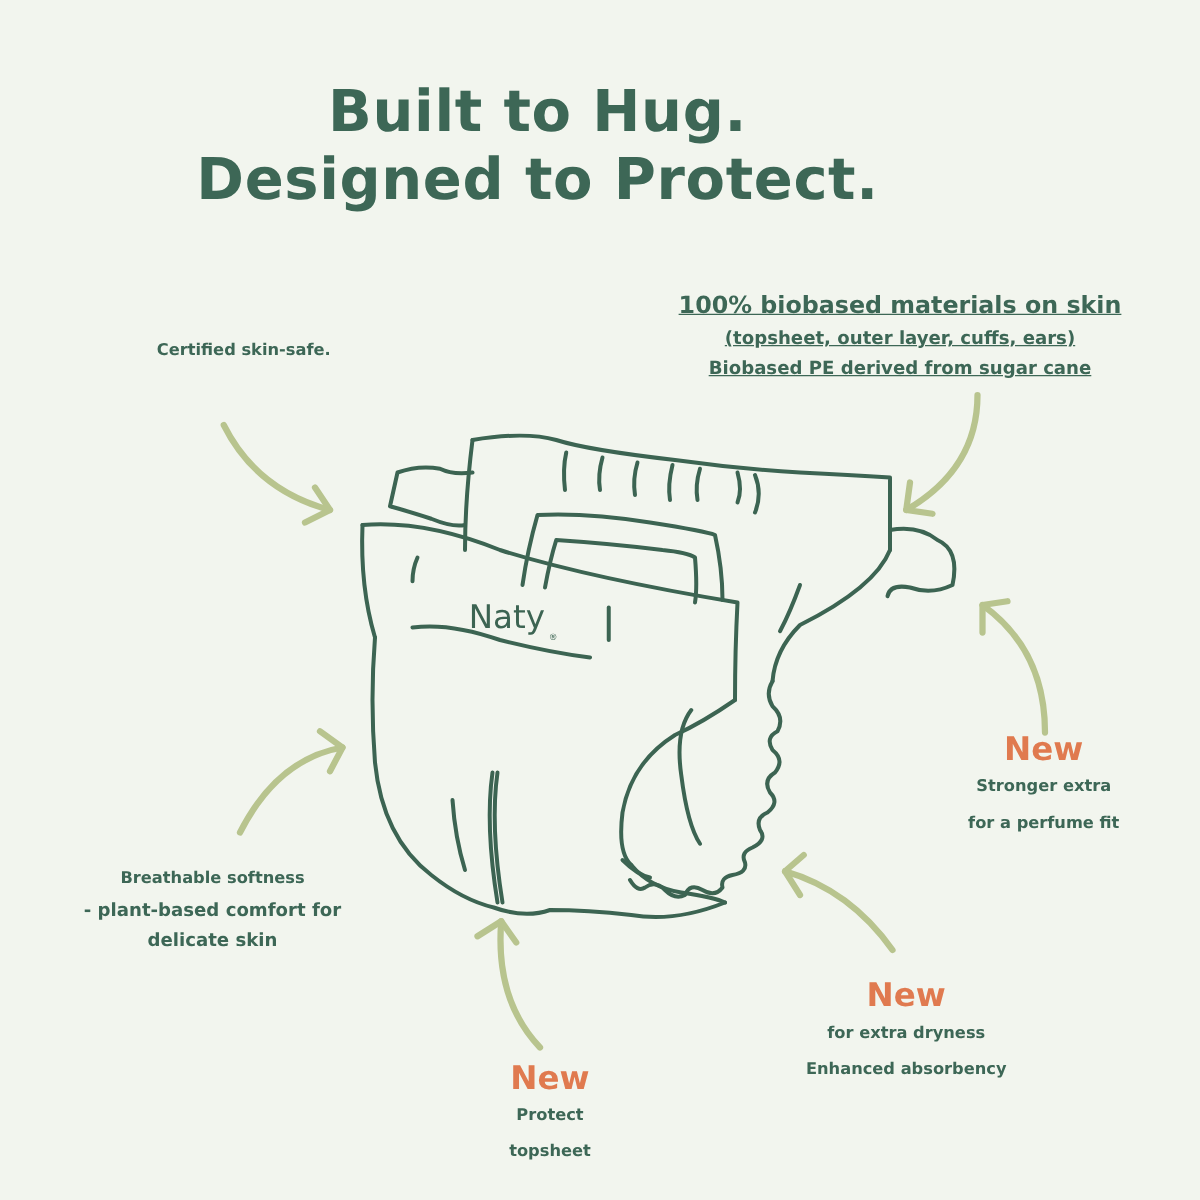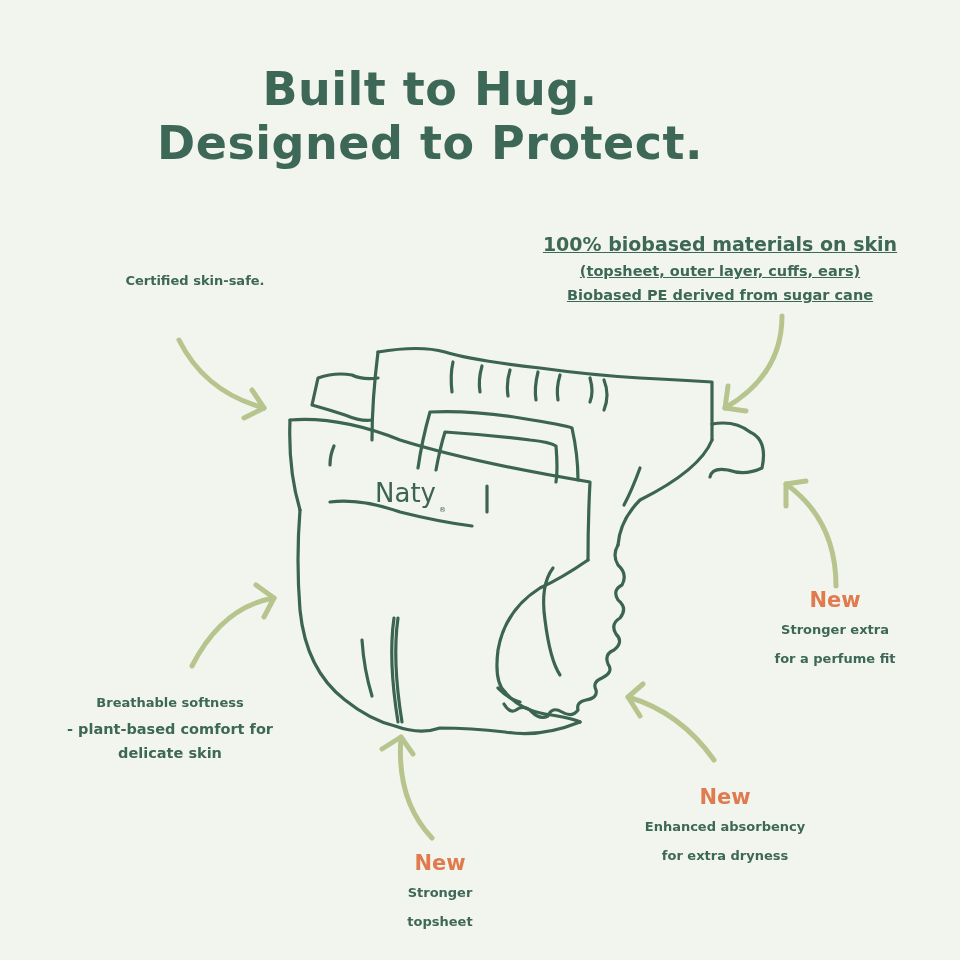--- a/index.html
+++ b/index.html
@@ -23,21 +23,21 @@
     .headline div { display: block; }
     .callout {
       position: absolute;
       text-align: center;
       font-weight: bold;
       color: #3d6756;
     }
     .callout .line { display: block; white-space: nowrap; }
     .lg { font-size: 13px; line-height: 29px; }
     .sm { font-size: 14.5px; line-height: 24px; }
-    .new { color: #e07a4f; font-size: 21px; line-height: 29px; display: block; }
+    .new { color: #e07a4f; font-size: 26px; line-height: 29px; display: block; }
     svg.art { position: absolute; left: 0; top: 0; }
   </style>
 </head>
 <body>
 
 <div class="headline">
   <div>Built to Hug.</div>
   <div>Designed to Protect.</div>
 </div>
 
@@ -134,21 +134,21 @@
 </div>
 
 <div class="callout" style="left:720px; top:586px; width:230px;">
   <span class="new">New</span>
   <span class="line lg">Stronger extra</span>
   <span class="line lg">for a perfume fit</span>
 </div>
 
 <div class="callout" style="left:560px; top:783px; width:330px;">
   <span class="new">New</span>
+  <span class="line lg">for extra dryness</span>
   <span class="line lg">Enhanced absorbency</span>
-  <span class="line lg">for extra dryness</span>
 </div>
 
 <div class="callout" style="left:350px; top:849px; width:180px;">
   <span class="new">New</span>
-  <span class="line lg">Stronger</span>
+  <span class="line lg">Protect</span>
   <span class="line lg">topsheet</span>
 </div>
 
 </body></html>

